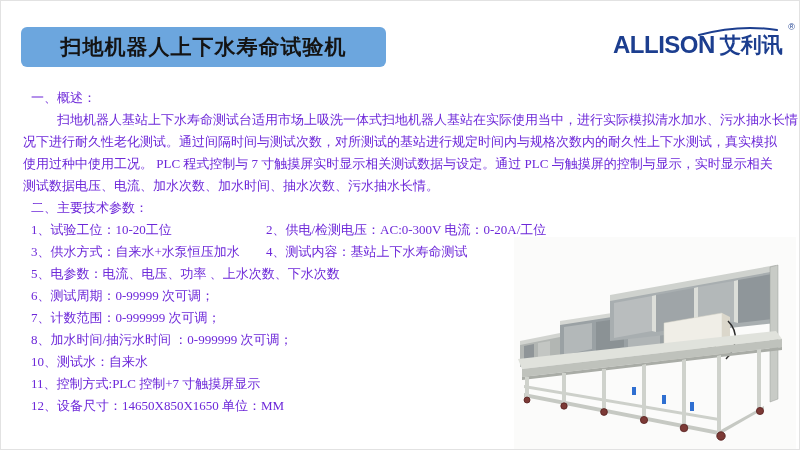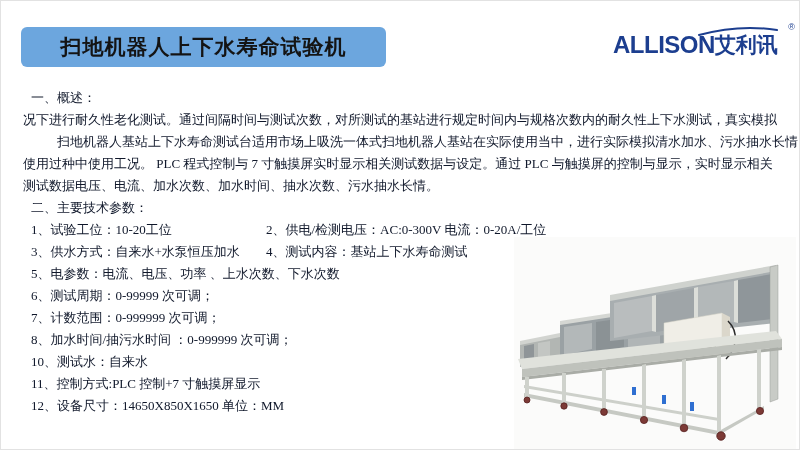--- a/index.html
+++ b/index.html
@@ -28,31 +28,31 @@
     position:absolute;left:612px;top:30px;width:176px;height:40px;
     color:#1C3E8F;
     font-family:"Liberation Sans","DejaVu Sans",sans-serif;
     white-space:nowrap;
   }
   .logo .latin{
     font-size:24px;font-weight:700;letter-spacing:-0.5px;
     vertical-align:middle;
   }
   .logo .cjk{
-    font-size:21px;font-weight:700;vertical-align:middle;
+    font-size:21px;font-weight:700;margin-left:5px;vertical-align:middle;
   }
   .logo .reg{
     position:absolute;right:-6px;top:-9px;
     font-size:9px;font-weight:400;
   }
   .logo svg.swoosh{position:absolute;right:6px;top:-8px;}
   
   .content{
     position:absolute;left:22px;top:86px;width:770px;
-    font-size:13px;line-height:22px;color:#0f172a;
+    font-size:13px;line-height:22px;color:#6d28d9;
   }
   .content .heading{padding-left:8px;white-space:nowrap;}
   .content .para-line{white-space:nowrap;}
   .content .para-line.indent{text-indent:34px;}
   .pair-row{position:relative;height:22px;}
   .pair-row .cell-left{position:absolute;left:8px;white-space:nowrap;}
   .pair-row .cell-right{position:absolute;left:243px;white-space:nowrap;}
   .item-line{padding-left:8px;white-space:nowrap;}
   
   .photo{
@@ -72,22 +72,22 @@
   <div class="logo">
     <svg class="swoosh" width="86" height="14" viewBox="0 0 86 14">
       <path d="M2,12 Q42,1 80,7" fill="none" stroke="#1C3E8F" stroke-width="2" stroke-linecap="round"></path>
     </svg>
     <span class="latin">ALLISON</span><span class="cjk">艾利讯</span>
     <span class="reg">®</span>
   </div>
 
   <div class="content">
     <div class="heading">一、概述：</div>
+    <div class="para-line indent">扫地机器人基站上下水寿命测试台适用市场上吸洗一体式扫地机器人基站在实际使用当中，进行实际模拟清水加水、污水抽水长情</div>
     <div class="para-line">况下进行耐久性老化测试。通过间隔时间与测试次数，对所测试的基站进行规定时间内与规格次数内的耐久性上下水测试，真实模拟</div>
-    <div class="para-line indent">扫地机器人基站上下水寿命测试台适用市场上吸洗一体式扫地机器人基站在实际使用当中，进行实际模拟清水加水、污水抽水长情</div>
     <div class="para-line">使用过种中使用工况。 PLC 程式控制与 7 寸触摸屏实时显示相关测试数据与设定。通过 PLC 与触摸屏的控制与显示，实时显示相关</div>
     <div class="para-line">测试数据电压、电流、加水次数、加水时间、抽水次数、污水抽水长情。</div>
 
     <div class="heading">二、主要技术参数：</div>
 
     <div class="pair-row">
       <span class="cell-left">1、试验工位：10-20工位</span>
       <span class="cell-right">2、供电/检测电压：AC:0-300V 电流：0-20A/工位</span>
     </div>
     <div class="pair-row">

